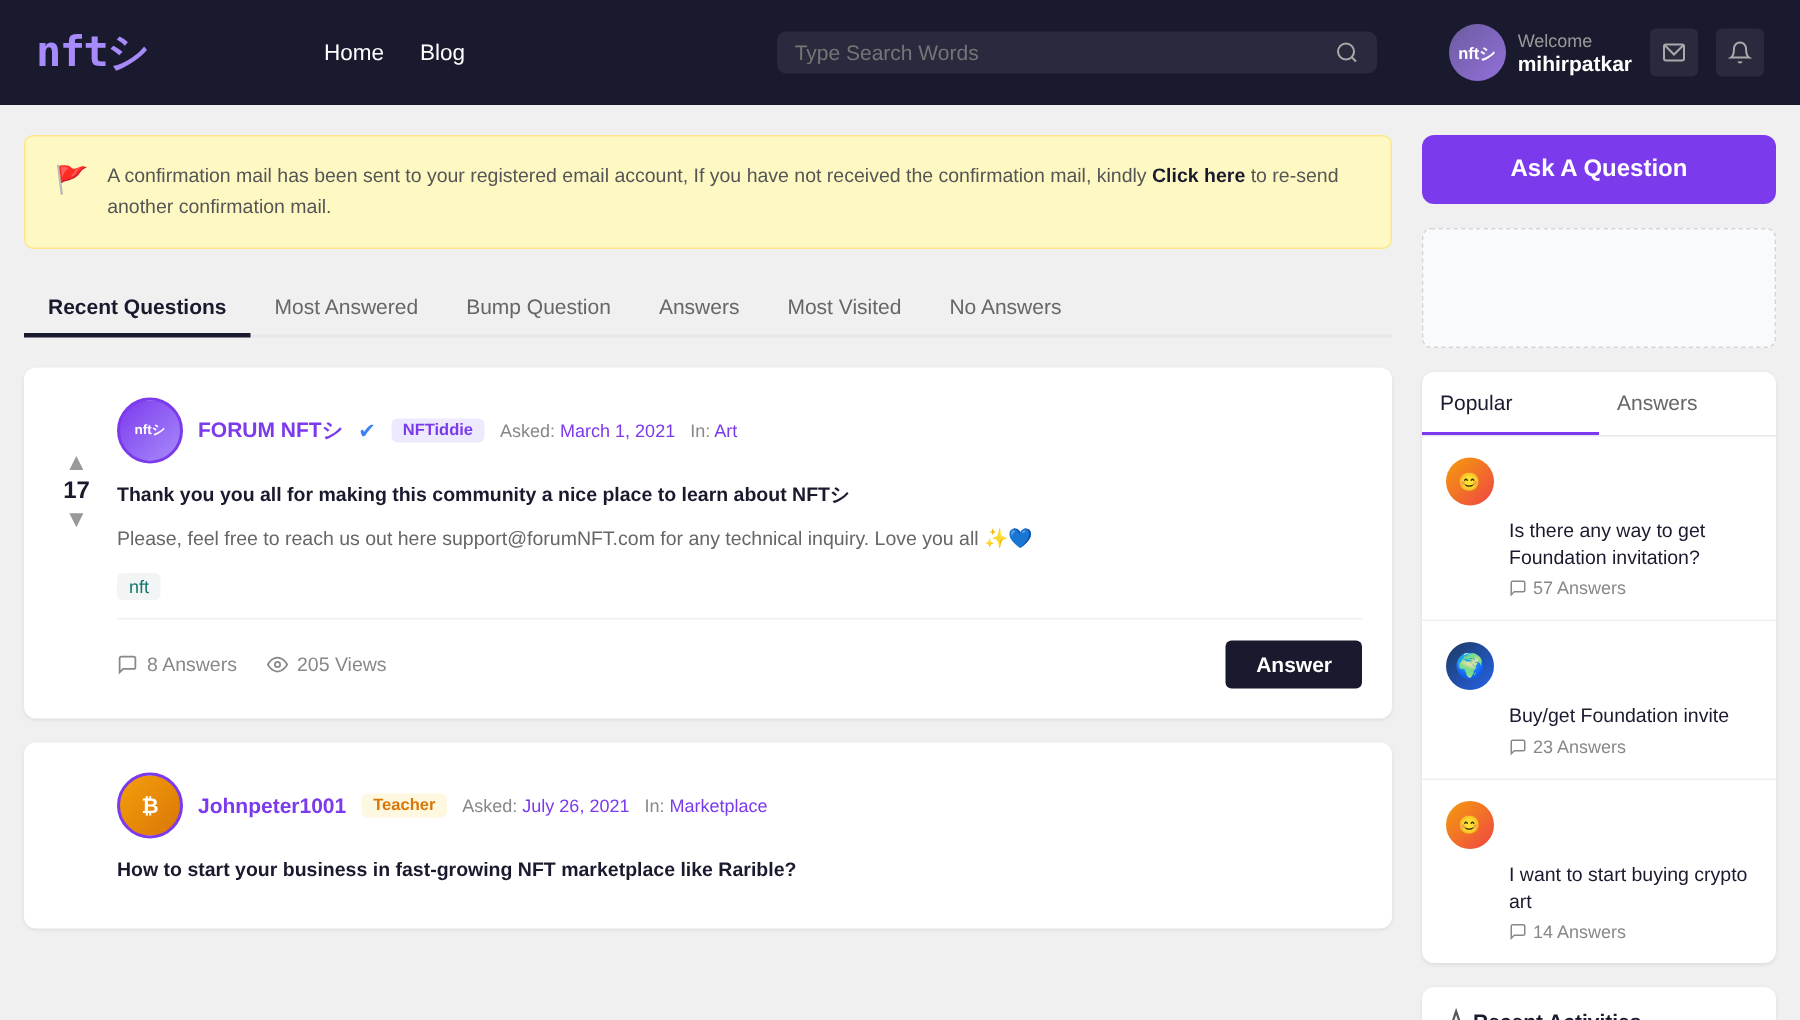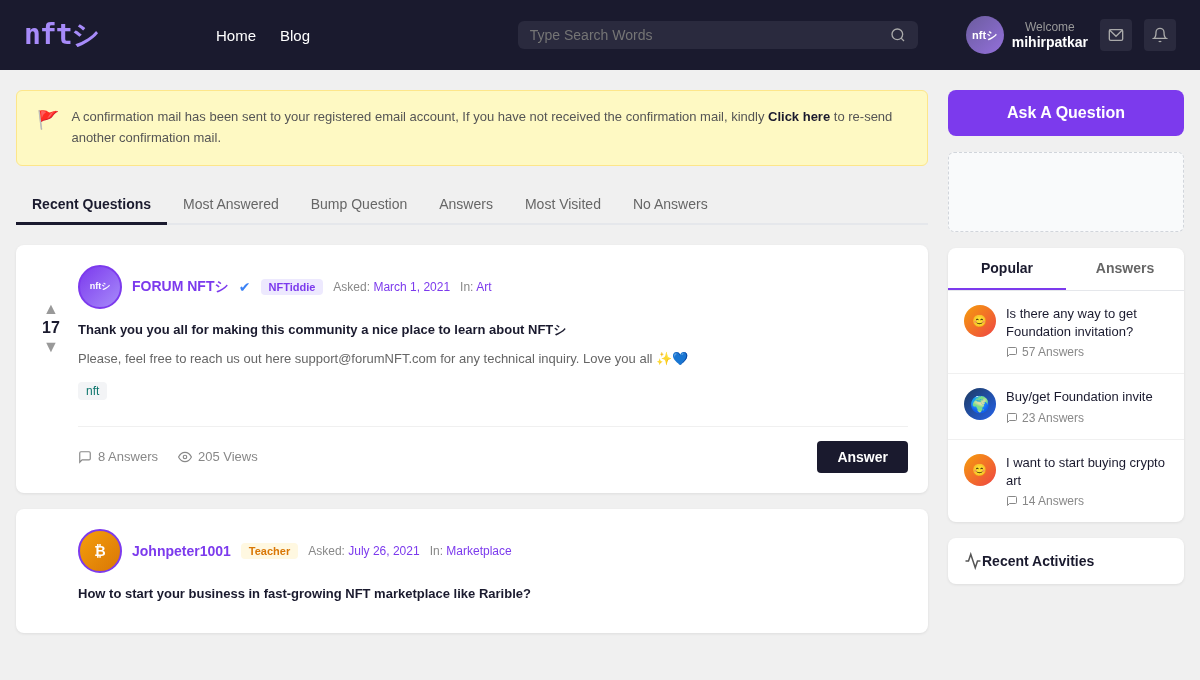--- a/index.html
+++ b/index.html
@@ -8,21 +8,21 @@
     
     .header { background: #1a1a2e; display: flex; align-items: center; padding: 0 24px; height: 70px; gap: 32px; }
     .logo { color: #a78bfa; font-size: 28px; font-weight: 700; letter-spacing: -1px; font-family: monospace; min-width: 160px; }
     .nav { display: flex; gap: 24px; }
     .nav a { color: #fff; text-decoration: none; font-size: 15px; font-weight: 500; }
     .search-bar { flex: 1; display: flex; align-items: center; background: #2a2a3e; border-radius: 6px; padding: 0 12px; height: 28px; max-width: 400px; margin-left: auto; }
     .search-bar input { background: none; border: none; outline: none; color: #aaa; flex: 1; font-size: 14px; }
     .search-bar svg { color: #aaa; }
     .header-right { display: flex; align-items: center; gap: 12px; margin-left: 16px; }
     .avatar { width: 38px; height: 38px; border-radius: 50%; background: #7c3aed; display: flex; align-items: center; justify-content: center; color: white; font-weight: bold; font-size: 14px; overflow: hidden; }
-    .welcome-text { color: #999; font-size: 12px; text-align: center; }
+    .welcome-text { color: #999; font-size: 12px; }
     .username { color: #fff; font-size: 14px; font-weight: 600; }
     .header-icon { width: 32px; height: 32px; background: #2a2a3e; border-radius: 4px; display: flex; align-items: center; justify-content: center; cursor: pointer; }
     .header-icon svg { color: #aaa; }
 
     
     .main-layout { display: flex; gap: 0; max-width: 1200px; margin: 0 auto; padding: 20px 16px; gap: 20px; }
     .content-area { flex: 1; min-width: 0; }
     .sidebar { width: 236px; flex-shrink: 0; }
 
     
@@ -49,37 +49,37 @@
     .asked-info a { color: #7c3aed; text-decoration: none; }
     .in-category { color: #888; font-size: 12px; }
     .in-category a { color: #7c3aed; text-decoration: none; }
     .question-title { font-size: 13px; font-weight: 600; color: #1a1a2e; margin-bottom: 10px; line-height: 1.4; }
     .question-excerpt { color: #666; font-size: 13px; line-height: 1.6; margin-bottom: 12px; }
     .tag { display: inline-block; background: #f3f4f6; color: #0f766e; border-radius: 4px; padding: 2px 8px; font-size: 12px; margin-right: 6px; }
     .vote-count { font-size: 16px; font-weight: 700; color: #1a1a2e; }
     .vote-arrow { color: #999; cursor: pointer; font-size: 16px; line-height: 1; }
 
     
-    .question-footer { display: flex; align-items: center; justify-content: space-between; margin-top: 26px; padding-top: 14px; border-top: 1px solid #f0f0f0; margin-left: 54px; }
+    .question-footer { display: flex; align-items: center; justify-content: space-between; margin-top: 12px; padding-top: 14px; border-top: 1px solid #f0f0f0; margin-left: 54px; }
     .footer-stats { display: flex; gap: 20px; align-items: center; }
     .stat-item { display: flex; align-items: center; gap: 6px; color: #888; font-size: 13px; }
     .answer-btn { background: #1a1a2e; color: #fff; border: none; padding: 8px 20px; border-radius: 4px; font-size: 14px; font-weight: 600; cursor: pointer; }
 
     
     .ask-btn { background: #7c3aed; color: #fff; width: 100%; padding: 14px; border: none; border-radius: 8px; font-size: 16px; font-weight: 700; cursor: pointer; margin-bottom: 16px; }
     .sidebar-card { background: #fff; border-radius: 8px; padding: 0; margin-bottom: 16px; box-shadow: 0 1px 3px rgba(0,0,0,0.08); overflow: hidden; }
     .sidebar-tabs { display: flex; border-bottom: 1px solid #e5e7eb; }
-    .sidebar-tab { flex: 1; padding: 12px; text-align: center; font-size: 14px; font-weight: 700; cursor: pointer; color: #666; border-bottom: 2px solid transparent; }
+    .sidebar-tab { flex: 1; padding: 12px; font-size: 14px; font-weight: 400; cursor: pointer; color: #666; border-bottom: 2px solid transparent; }
     .sidebar-tab.active { color: #1a1a2e; border-bottom: 2px solid #7c3aed; }
     .popular-list { padding: 0; }
     .popular-item { display: flex; align-items: flex-start; gap: 10px; padding: 14px 16px; border-bottom: 1px solid #f0f0f0; }
     .popular-item:last-child { border-bottom: none; }
     .popular-avatar { width: 32px; height: 32px; border-radius: 50%; background: linear-gradient(135deg, #f59e0b, #ef4444); flex-shrink: 0; display: flex; align-items: center; justify-content: center; color: white; font-size: 12px; font-weight: bold; }
     .popular-avatar.green { background: linear-gradient(135deg, #10b981, #059669); }
-    .popular-content { flex: 1; }
+    .popular-content { flex: 1; margin-top: 40px; }
     .popular-title { font-size: 13px; color: #1a1a2e; font-weight: 500; line-height: 1.4; margin-bottom: 4px; }
     .popular-answers { display: flex; align-items: center; gap: 4px; color: #888; font-size: 12px; }
     .recent-activities-header { display: flex; align-items: center; gap: 0; padding: 14px 16px; background: #fff; border-radius: 8px; box-shadow: 0 1px 3px rgba(0,0,0,0.08); }
     .recent-activities-header span { font-size: 14px; font-weight: 600; color: #1a1a2e; }
     .ad-placeholder { background: #f9fafb; border: 1px dashed #d1d5db; border-radius: 6px; height: 80px; margin-bottom: 16px; display: flex; align-items: center; justify-content: center; color: #aaa; font-size: 12px; }
   </style>
 </head>
 <body>
 
 <header class="header">

